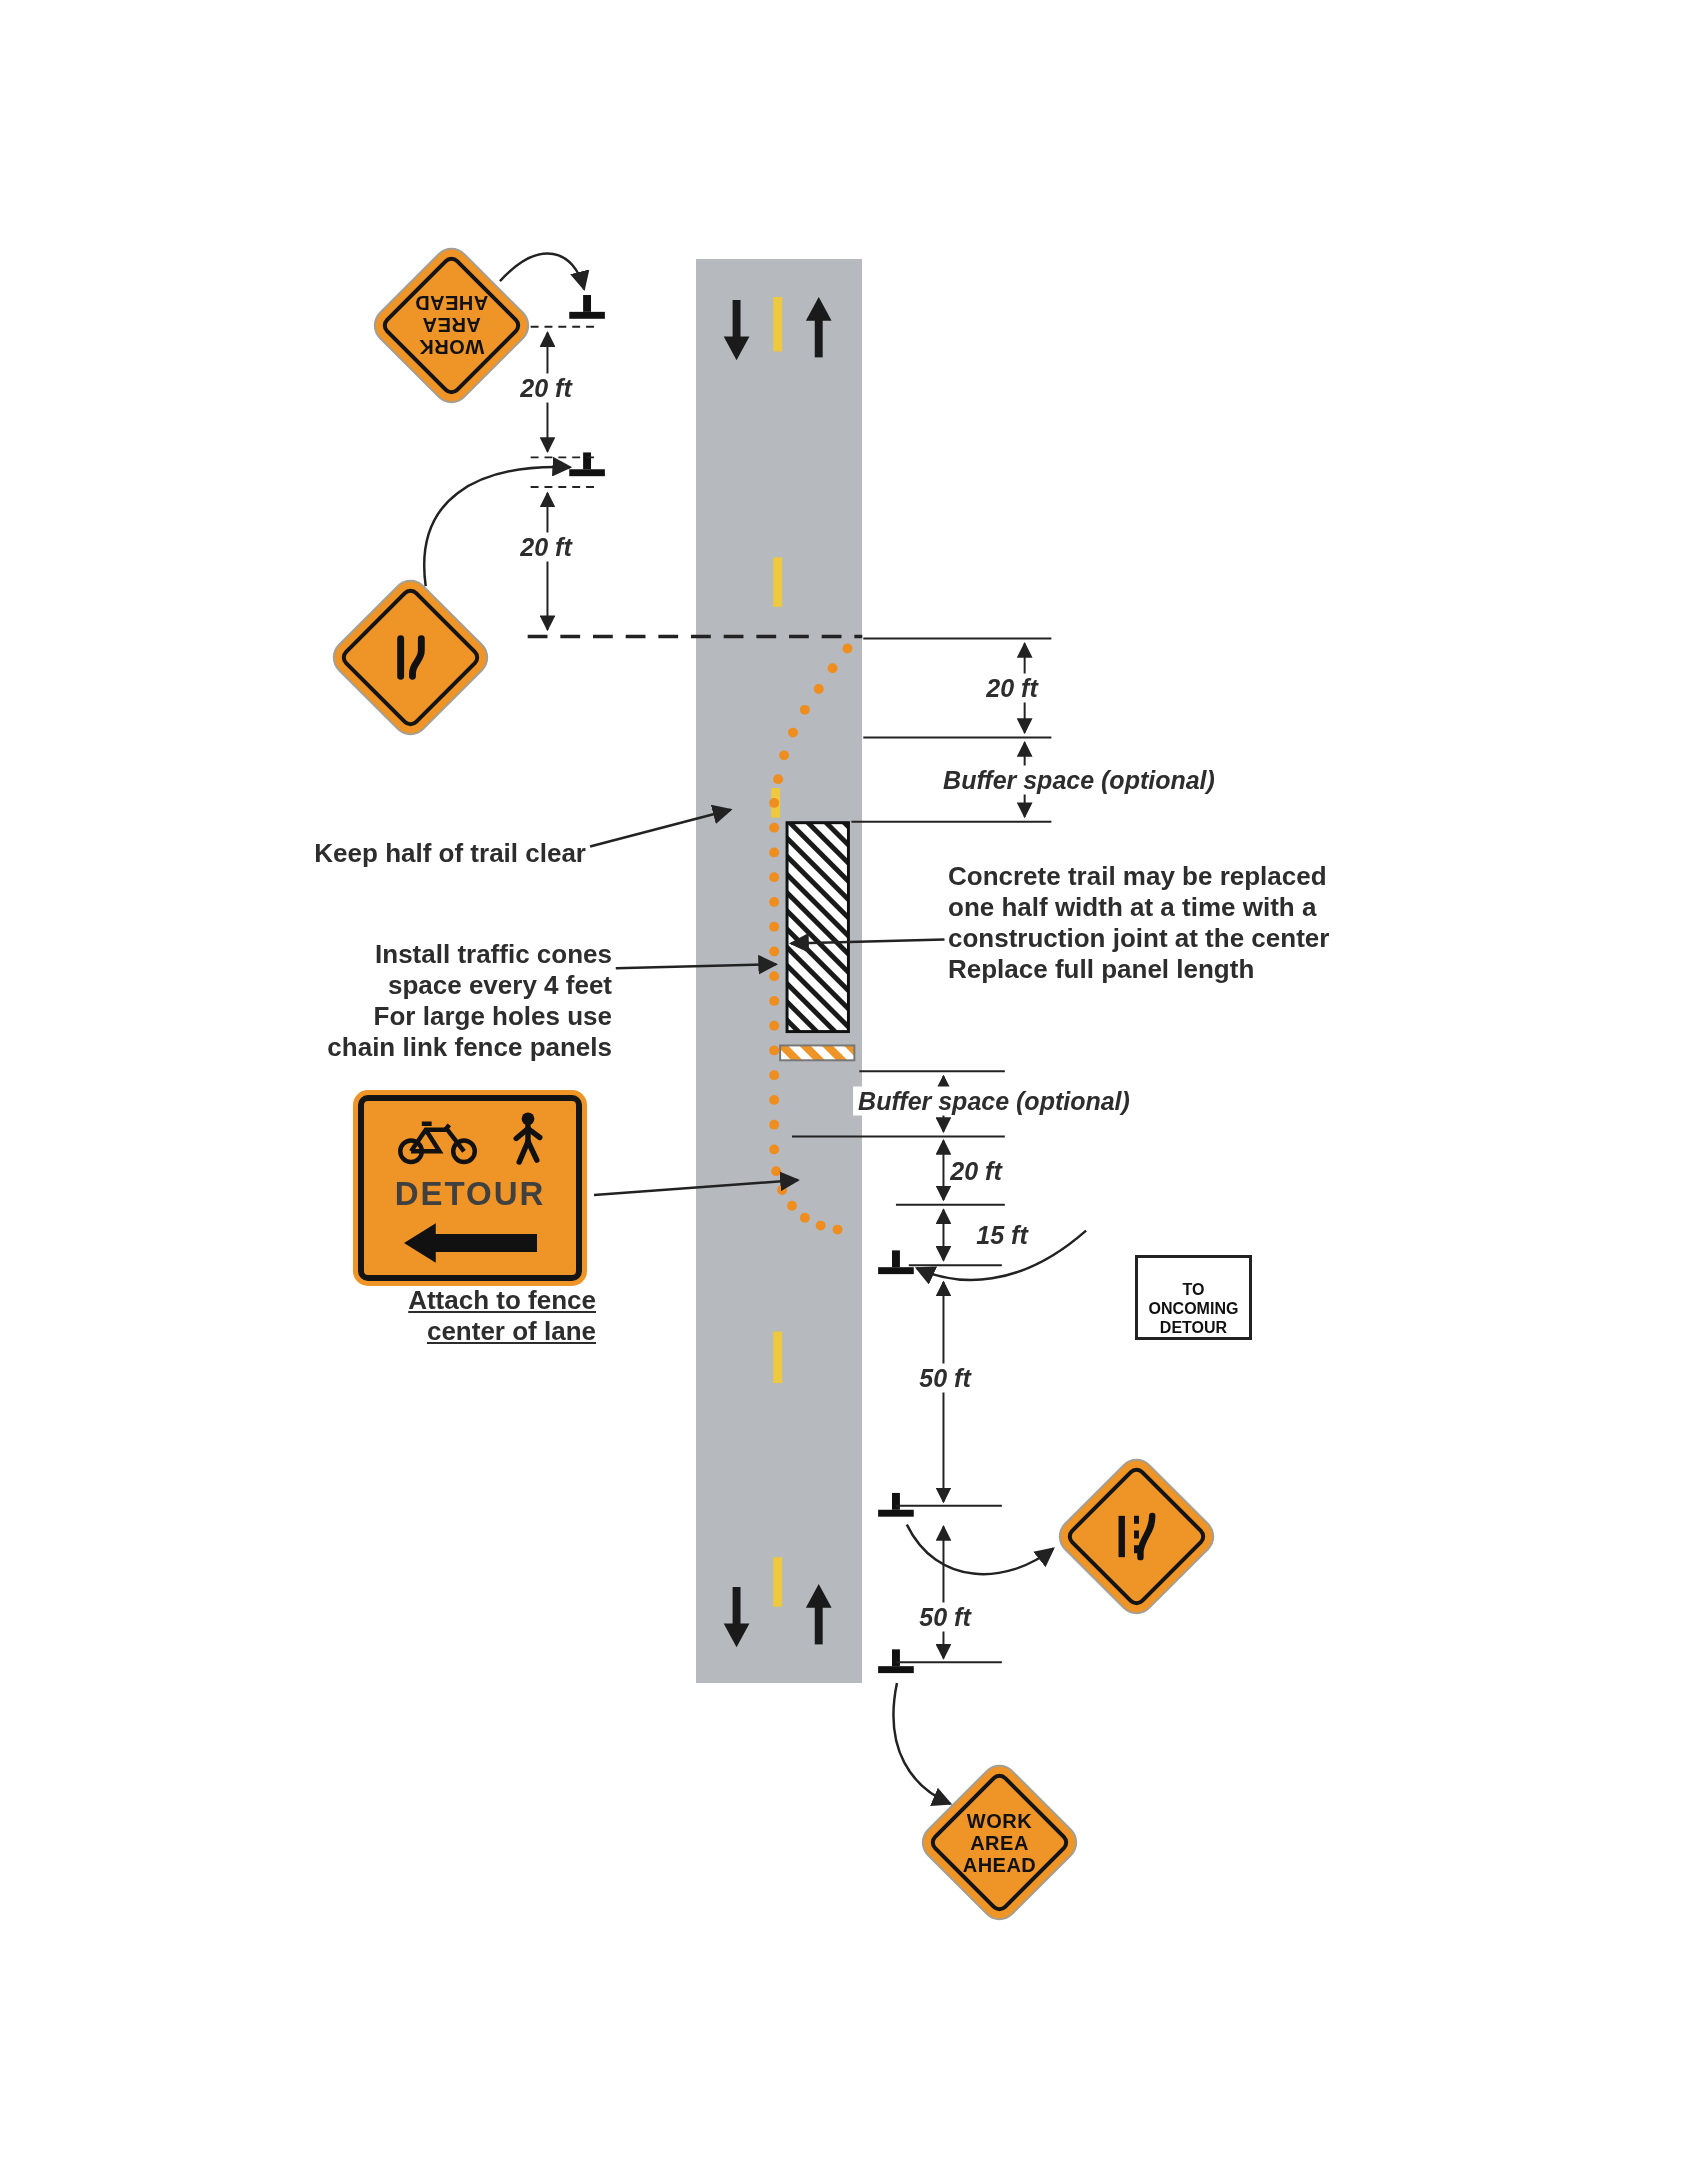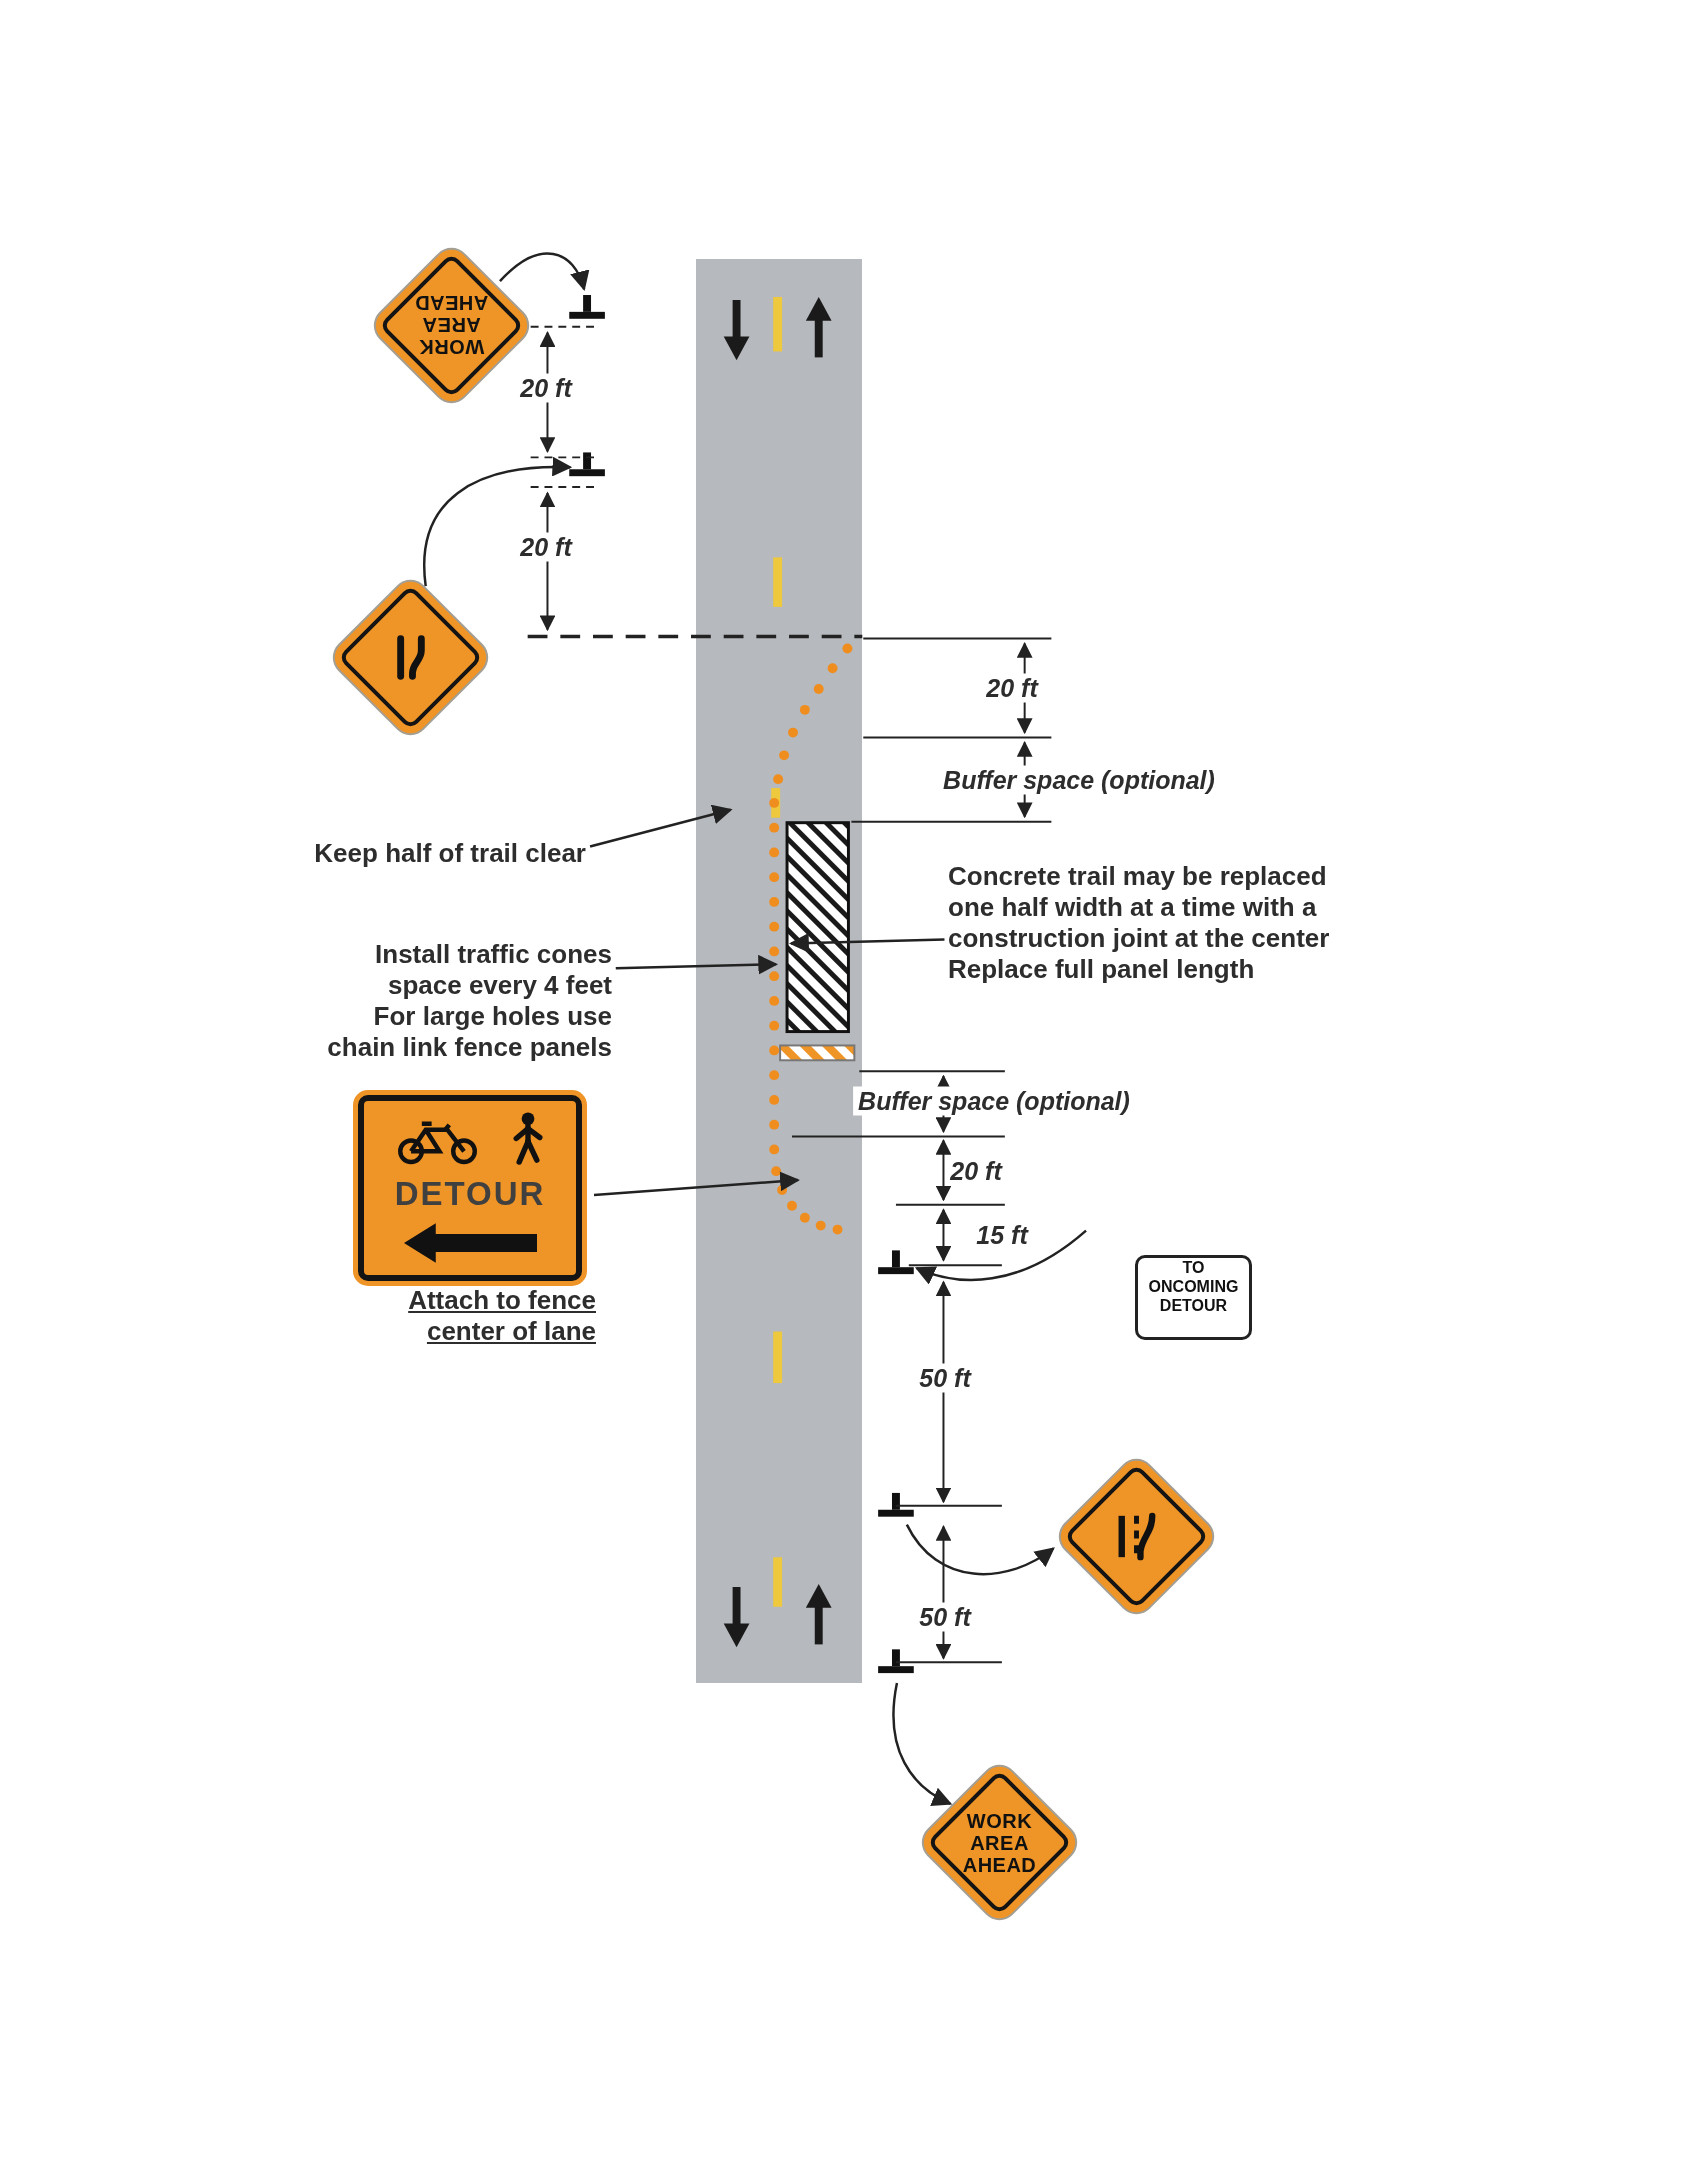--- a/index.html
+++ b/index.html
@@ -29,22 +29,22 @@
   .detour { position:absolute; left:358px; top:1095px; width:224px; height:186px;
             background:#ef9426; border:6px solid #141414; border-radius:10px;
             box-shadow:0 0 0 5px #ef9426; display:flex; flex-direction:column;
             align-items:center; justify-content:space-evenly; padding:4px 0; }
   .detour .icons { display:flex; align-items:flex-end; gap:30px; }
   .detour .word { font-weight:bold; font-size:33px; letter-spacing:2px; color:#404040; line-height:44px; }
 
   .yield { position:absolute; left:1104px; top:1107px; }
 
   .plaque { position:absolute; left:1135px; top:1255px; width:117px; height:85px;
-            background:#fff; border:3px solid #222; border-radius:10px; display:flex;
-            flex-direction:column; align-items:center; justify-content:flex-start;
+            background:#fff; border:3px solid #222; border-radius:0; display:flex;
+            flex-direction:column; align-items:center; justify-content:flex-end;
             font-weight:bold; font-size:16px; line-height:19px; color:#111; text-align:center; }
 </style>
 </head>
 <body>
 
 <div class="canvas">
 
   <div class="trail"></div>
 
   <svg class="overlay" width="1683" height="2178" viewBox="0 0 1700 2200">

